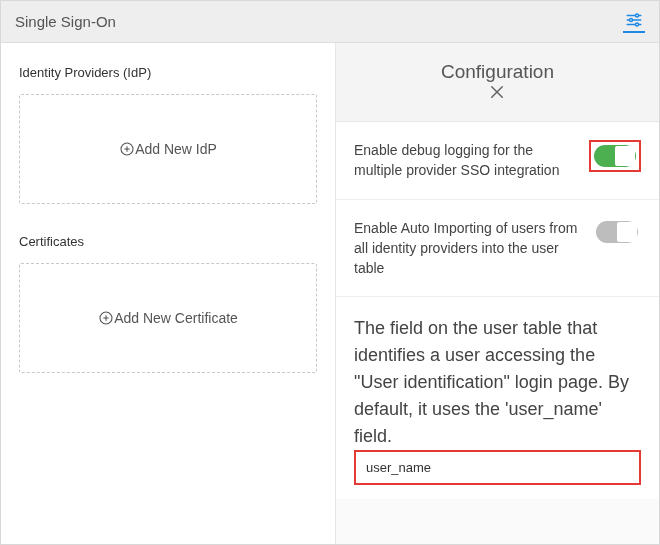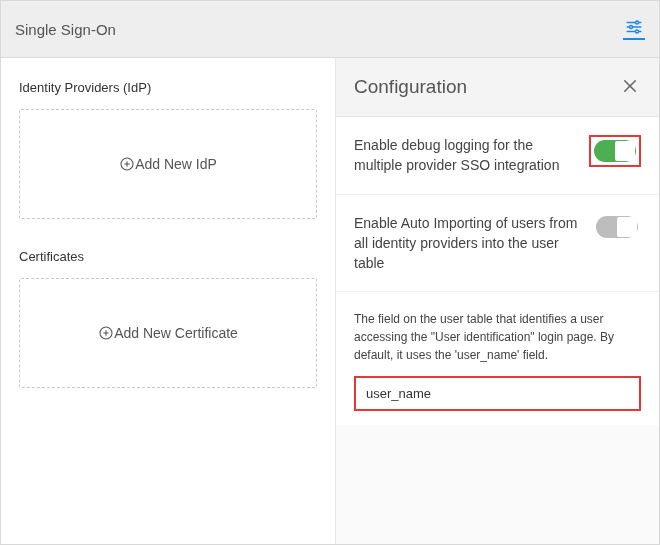--- a/index.html
+++ b/index.html
@@ -14,21 +14,21 @@
     }
     .outer {
       border: 1px solid #d8d8d8;
       width: 660px;
       height: 545px;
       display: flex;
       flex-direction: column;
     }
     
     .topbar {
-      height: 57px;
+      height: 42px;
       background: #eee;
       border-bottom: 1px solid #ddd;
       display: flex;
       align-items: center;
       justify-content: space-between;
       padding: 0 14px 0 14px;
     }
     .topbar-title {
       color: #555;
       font-size: 15px;
@@ -88,20 +88,21 @@
     }
     .plus-icon svg { display:block; }
     
     .config-header {
       display: flex;
       align-items: center;
       justify-content: space-between;
       padding: 18px 18px 18px 18px;
       border-bottom: 1px solid #e6e6e6;
       background: #f4f4f4;
+      flex-direction: column;
     }
     .config-title {
       font-size: 19px;
       color: #555;
       font-weight: 400;
     }
     .close-icon {
       cursor: pointer;
       width: 20px; height: 20px;
       color: #666;
@@ -148,23 +149,22 @@
     }
     .toggle.on .knob { right: 1px; }
     .toggle.off .knob { right: 1px; }
     
     .config-field {
       padding: 18px 18px 14px 18px;
       background: #fff;
     }
     .config-field .desc {
       color: #444;
-      font-size: 12px;
+      font-size: 18px;
       line-height: 1.5;
-      margin-bottom: 12px;
     }
     .field-input {
       border: 2.5px solid #e53935;
       padding: 8px 10px;
       font-size: 13px;
       color: #333;
       width: 100%;
       background: #fff;
     }
     .field-input input {

